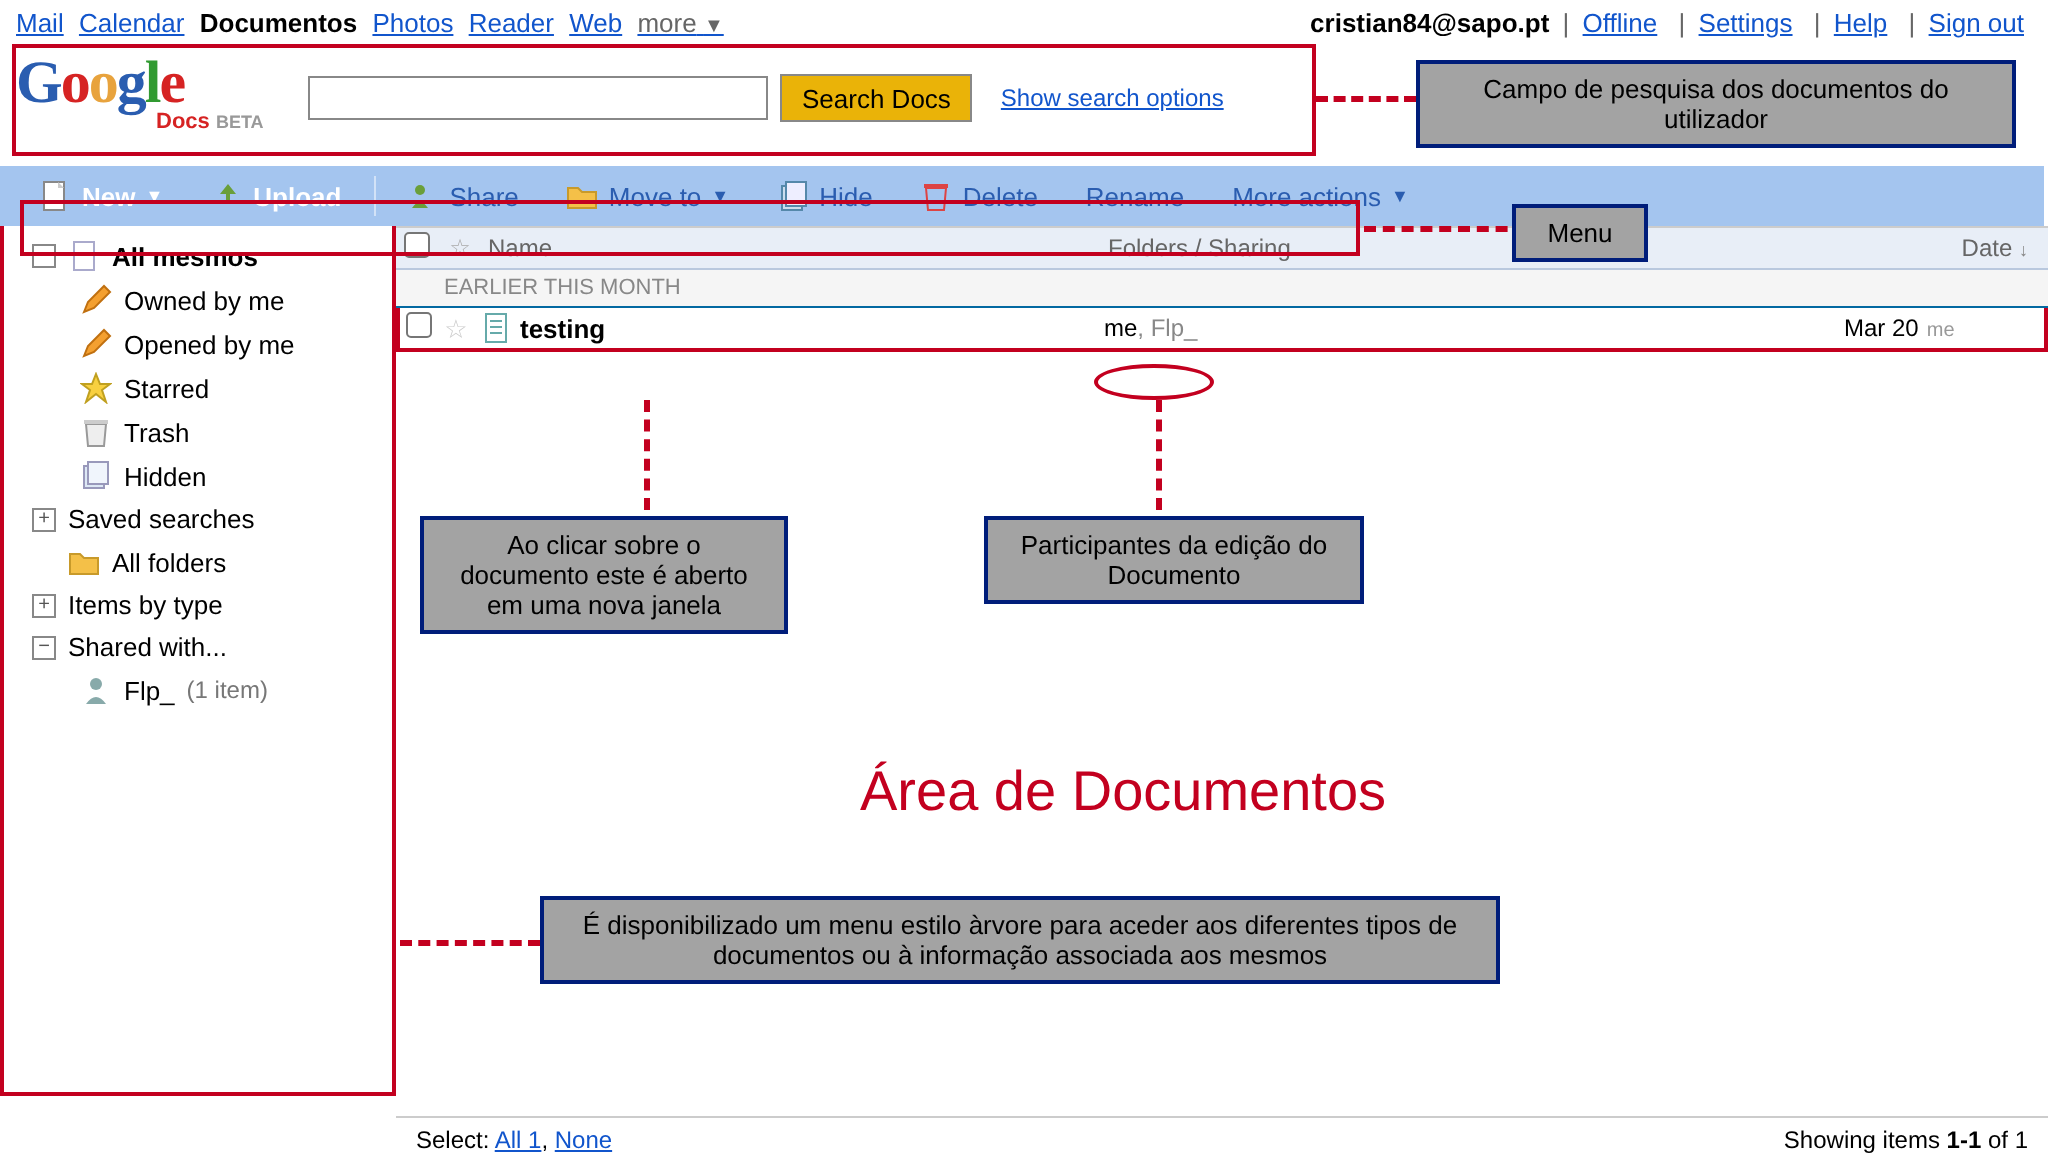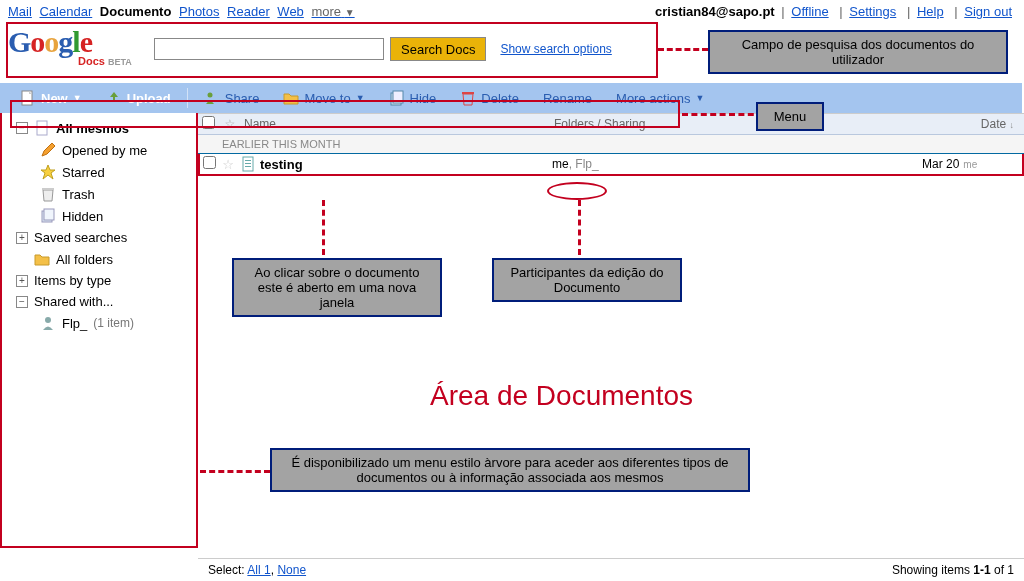--- a/index.html
+++ b/index.html
@@ -80,21 +80,21 @@
   
   svg.ico { width:16px; height:16px; vertical-align:middle;}
 </style>
 </head>
 <body>
 
 <div class="topbar">
   <div class="left">
     <a>Mail</a>
     <a>Calendar</a>
-    <a class="active">Documento</a>
+    <a class="active">Documentos</a>
     <a>Photos</a>
     <a>Reader</a>
     <a>Web</a>
     <a><span>more</span> <span class="more-arrow">▼</span></a>
   </div>
   <div class="right">
     <b>cristian84@sapo.pt</b>
     <span class="sep">|</span>
     <a>Offline</a>
     <span class="sep">|</span>
@@ -180,20 +180,26 @@
 <div class="main">
 
   <div class="sidebar">
     <div class="sidebar-inner">
       <div class="tree-item selected">
         <span class="tree-exp">−</span>
         <svg class="ico" viewBox="0 0 16 16">
             <rect x="3" y="1" width="10" height="14" fill="#fff" stroke="#aac"></rect>
           </svg>
         <span>All mesmos</span>
+      </div>
+      <div class="tree-item tree-indent1">
+        <svg class="ico" viewBox="0 0 16 16">
+            <path d="M2 14 L4 9 L12 1 L15 4 L7 12 Z" fill="#f4a030" stroke="#c07010"></path>
+          </svg>
+        <span>Owned by me</span>
       </div>
       <div class="tree-item tree-indent1">
         <svg class="ico" viewBox="0 0 16 16">
             <path d="M2 14 L4 9 L12 1 L15 4 L7 12 Z" fill="#f4a030" stroke="#c07010"></path>
           </svg>
         <span>Opened by me</span>
       </div>
       <div class="tree-item tree-indent1">
         <svg class="ico" viewBox="0 0 16 16">
             <path d="M8 1 L10 6 L15 6 L11 9 L13 15 L8 11 L3 15 L5 9 L1 6 L6 6 Z" fill="#f8d040" stroke="#c0a020"></path>
@@ -268,21 +274,21 @@
       <span class="date"><span>Mar 20</span><span class="me-small">me</span></span>
     </div>
   </div>
 </div>
 
 <div class="oval" style="left:547px; top:182px; width:60px; height:18px;"></div>
 
 <div class="dash-v" style="left:322px; top:200px; height:55px;"></div>
 <div class="dash-v" style="left:578px; top:200px; height:55px;"></div>
 
-<div class="anno-box" style="left:232px; top:258px; width:210px;">Ao clicar sobre o documento este é aberto em uma nova janela</div>
+<div class="anno-box" style="left:210px; top:258px; width:184px;">Ao clicar sobre o documento este é aberto em uma nova janela</div>
 <div class="anno-box" style="left:492px; top:258px; width:190px;">Participantes da edição do Documento</div>
 
 <div class="area-title" style="left:430px; top:380px;">Área de Documentos</div>
 
 <div class="dash-line" style="left:200px; top:470px; width:70px;"></div>
 <div class="anno-box" style="left:270px; top:448px; width:480px;">É disponibilizado um menu estilo àrvore para aceder aos diferentes tipos de documentos ou à informação associada aos mesmos</div>
 
 <div class="footer">
   <div>
     <span>Select:</span>

